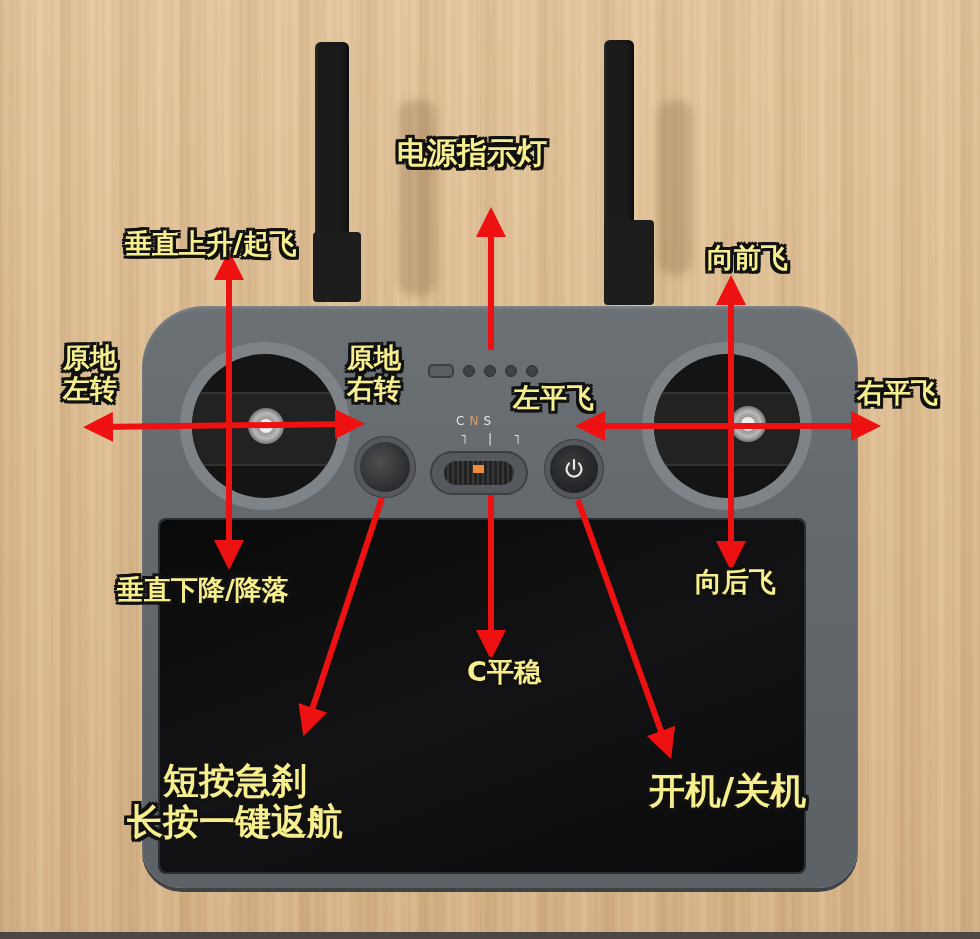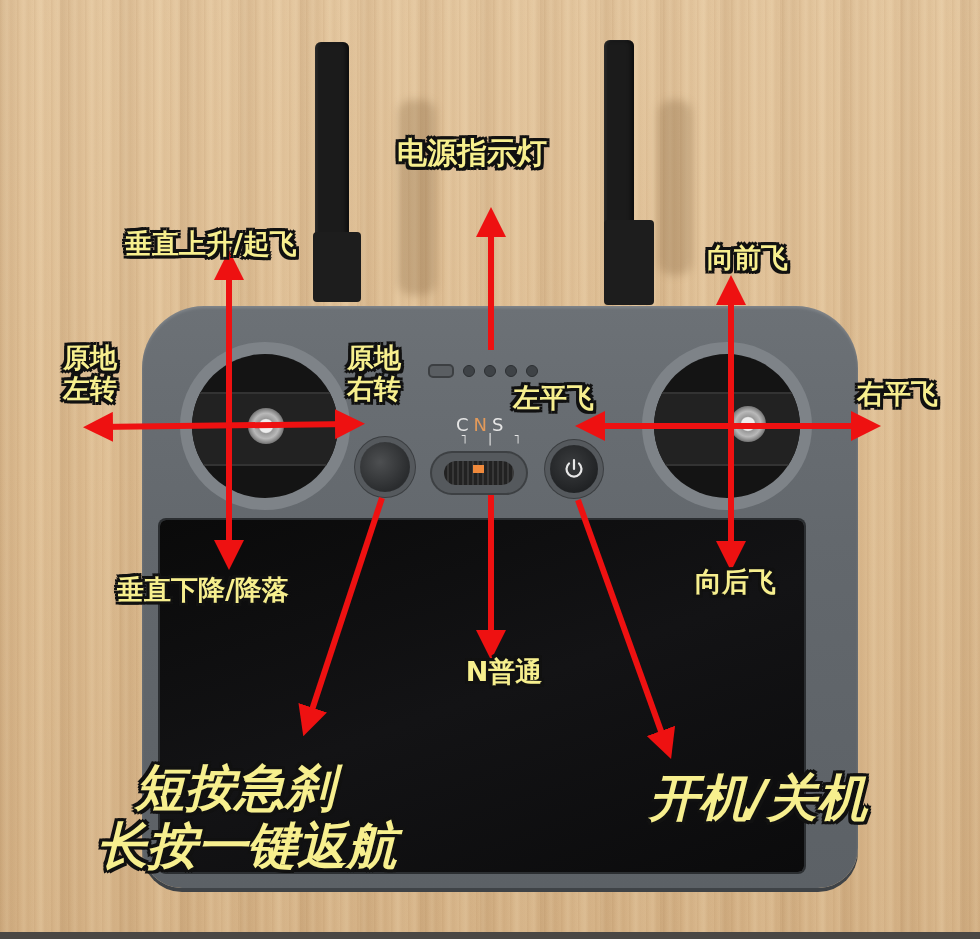--- a/index.html
+++ b/index.html
@@ -28,21 +28,21 @@
   .stick-inner{position:absolute;left:12px;top:12px;width:146px;height:144px;border-radius:50%;
     background:#141414;overflow:hidden;}
   .stick-slot{position:absolute;left:0;right:0;top:38px;height:70px;background:#222;border-top:2px solid #333;border-bottom:2px solid #333;}
   .stick-knob{position:absolute;width:36px;height:36px;border-radius:50%;
     background:radial-gradient(circle,#eee 0 25%,#999 30%,#b9b9b9 50%,#666 75%,#3a3a3a 100%);}
 
   .leds{position:absolute;left:428px;top:364px;display:flex;align-items:center;gap:9px;}
   .led-pill{width:22px;height:10px;border-radius:5px;border:2px solid #3c3f42;background:#5a5e62;}
   .led-dot{width:10px;height:10px;border-radius:50%;background:#3e4246;border:1px solid #2c2f32;}
 
-  .cns{position:absolute;left:456px;top:414px;font-size:18px;letter-spacing:5px;color:#e6e6e6;font-family:"DejaVu Sans",sans-serif;}
+  .cns{position:absolute;left:456px;top:414px;font-size:12px;letter-spacing:5px;color:#e6e6e6;font-family:"DejaVu Sans",sans-serif;}
   .cns .mid{color:#e39a5a;}
   .cns-ticks{position:absolute;left:460px;top:432px;font-size:12px;letter-spacing:6px;color:#e6e6e6;font-family:"DejaVu Sans Mono",monospace;}
 
   .rth-btn{position:absolute;left:360px;top:442px;width:50px;height:50px;border-radius:50%;
     background:radial-gradient(circle at 40% 40%,#4d4f51 0%,#2a2c2e 70%);
     box-shadow:0 0 0 5px #55595d, 0 0 0 6px #3b3e41;}
   .mode-switch{position:absolute;left:432px;top:453px;width:94px;height:40px;border-radius:20px;
     background:#55595d;box-shadow:0 0 0 2px #3d4043;}
   .mode-switch .inner{position:absolute;left:12px;top:8px;width:70px;height:24px;border-radius:12px;
     background:repeating-linear-gradient(90deg,#222 0 3px,#383838 3px 5px),#222;}
@@ -59,21 +59,21 @@
   .arrows{position:absolute;left:0;top:0;width:980px;height:939px;pointer-events:none;}
 
   .label{position:absolute;color:#f7ef8e;font-weight:bold;white-space:nowrap;
     text-shadow:
       -3px -3px 0 #111, 3px -3px 0 #111, -3px 3px 0 #111, 3px 3px 0 #111,
       0 -3px 0 #111, 0 3px 0 #111, -3px 0 0 #111, 3px 0 0 #111,
       -2px -2px 0 #111, 2px 2px 0 #111;
     line-height:1.15;padding-left:9px;}
   .sm{font-size:27px;}
   .md{font-size:30px;}
-  .lg{font-size:50px;font-style:italic;}
+  .lg{font-size:36px;}
   .center{text-align:center;}
 </style>
 </head>
 <body>
 
 <div class="wood"></div>
 <div class="bottom-bar"></div>
 
 <div class="shadow" style="left:398px;top:100px;width:38px;height:195px;"></div>
 <div class="shadow" style="left:658px;top:100px;width:34px;height:175px;"></div>
@@ -164,25 +164,25 @@
 </div>
 <div class="label sm" style="left:338px;top:342px;">
   <div>原地</div>
   <div>右转</div>
 </div>
 
 <div class="label sm" style="left:108px;top:574px;text-align:center;">垂直下降/降落</div>
 
 <div class="label sm" style="left:686px;top:242px;margin-left:12px;">向前飞</div>
 <div class="label sm" style="left:504px;top:382px;text-align:right;">左平飞</div>
-<div class="label sm" style="left:848px;top:378px;">右平飞</div>
+<div class="label sm" style="left:848px;top:378px;font-family:Liberation Serif, serif;">右平飞</div>
 <div class="label sm" style="left:686px;top:566px;">向后飞</div>
 
 <div class="label sm center" style="left:420px;top:656px;width:150px;">
-  <div>N普通</div>
+  <div>C平稳</div>
 </div>
 
 <div class="label lg center" style="left:88px;top:760px;width:276px;">
   <div>短按急刹</div>
   <div>长按一键返航</div>
 </div>
 
 <div class="label lg" style="left:640px;top:770px;text-align:center;">开机/关机</div>
 
 </body></html>

